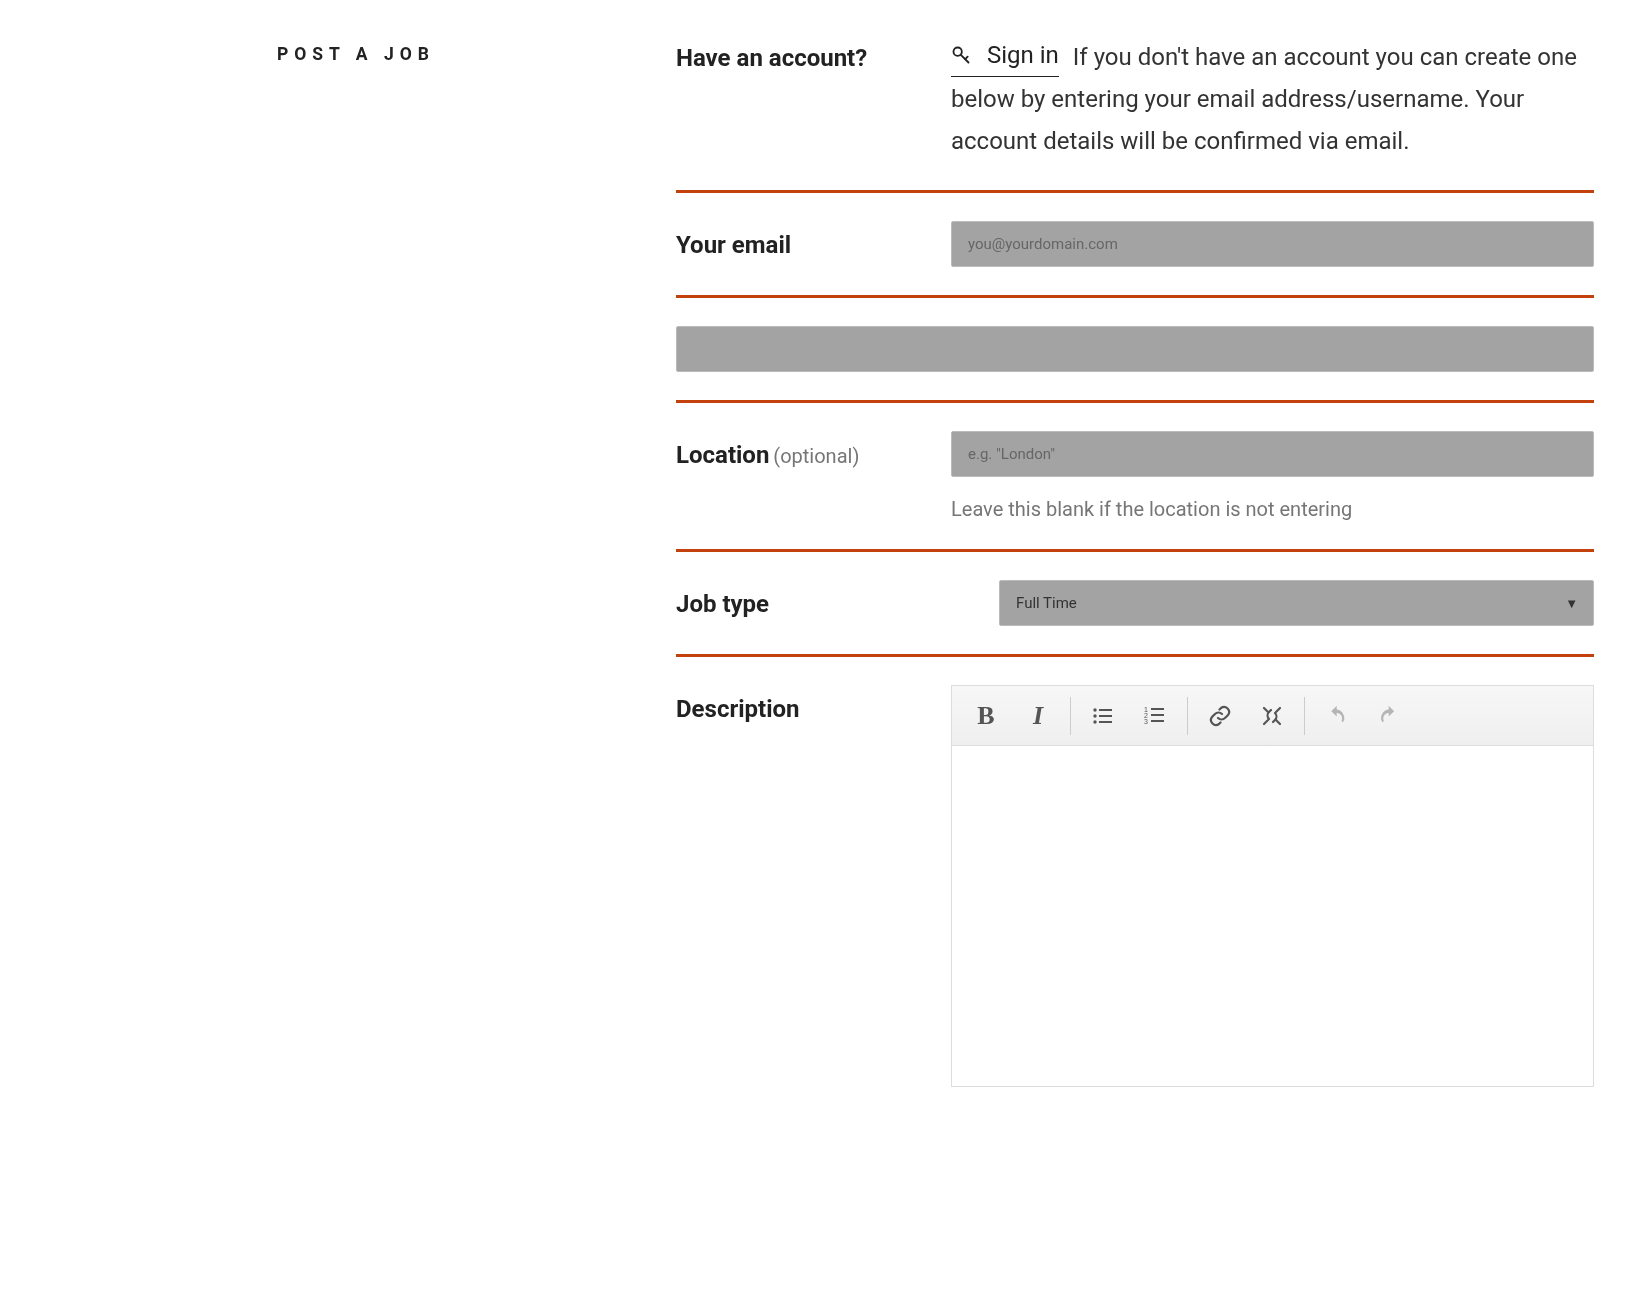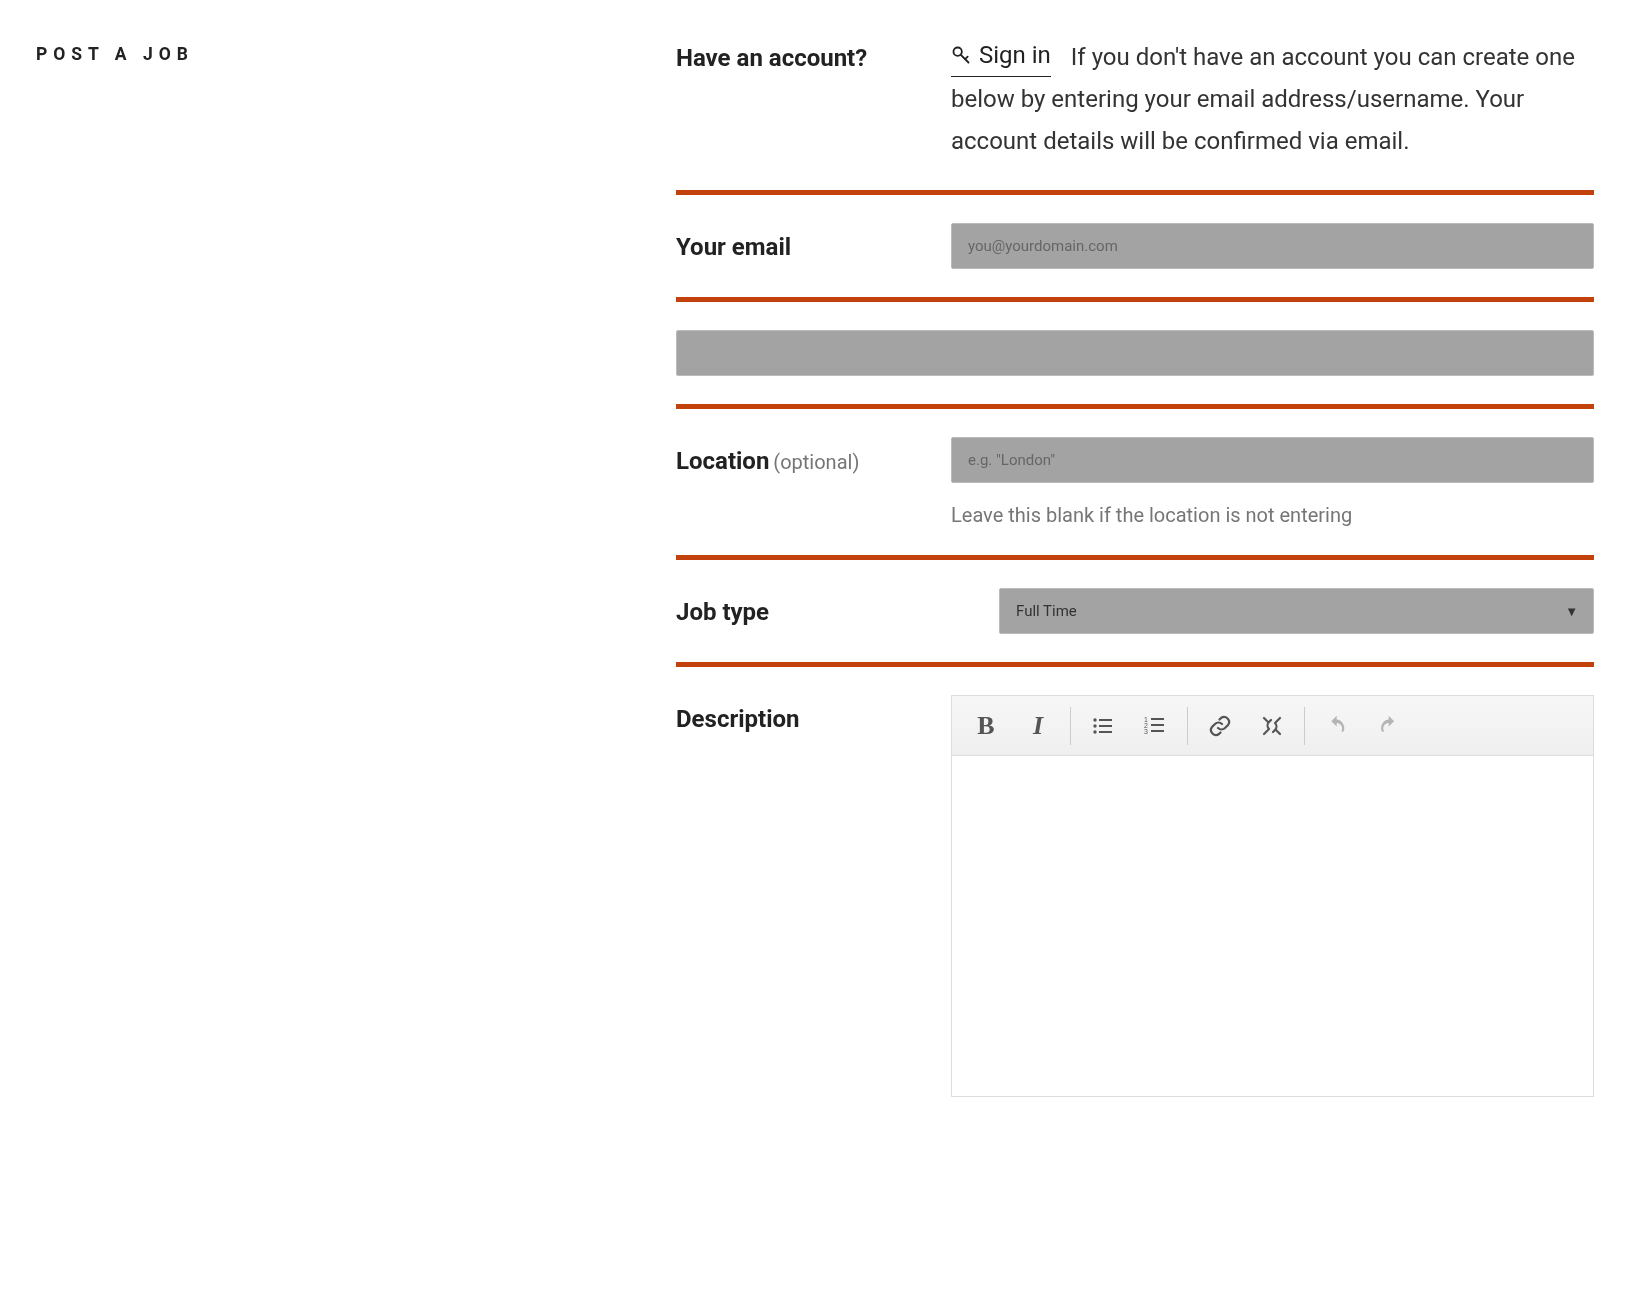--- a/index.html
+++ b/index.html
@@ -23,30 +23,31 @@
     width: 640px;
     flex-shrink: 0;
   }
   .side-title {
     font-weight: 700;
     letter-spacing: 6px;
     font-size: 17.5px;
     color: #222;
     text-transform: uppercase;
     padding-top: 14px;
+    text-align: center;
   }
   .main {
     width: 918px;
     flex-shrink: 0;
   }
 
   .row {
     display: flex;
     align-items: flex-start;
-    border-bottom: 5px solid #c2410c;
+    border-bottom: 3px solid #c2410c;
     padding: 28px 0;
   }
   .row.first { padding-top: 4px; }
   .row.noborder { border-bottom: none; justify-content: space-between; }
 
   .label-col {
     width: 275px;
     flex-shrink: 0;
     padding-top: 10px;
   }
@@ -69,22 +70,22 @@
     font-size: 24px;
     line-height: 1.75;
     color: #333;
   }
   .signin-link {
     color: #222;
     text-decoration: none;
     border-bottom: 1px solid #222;
     display: inline-flex;
     align-items: center;
-    gap: 8px;
-    margin-right: 14px;
+    gap: 16px;
+    margin-right: 8px;
   }
   .signin-link svg { width: 20px; height: 20px; flex-shrink:0; }
 
   .text-input, .select-input {
     width: 100%;
     border: 1px solid #bbb;
     background: #a3a3a3;
     font-size: 15px;
     padding: 13px 16px;
     color: #333;

